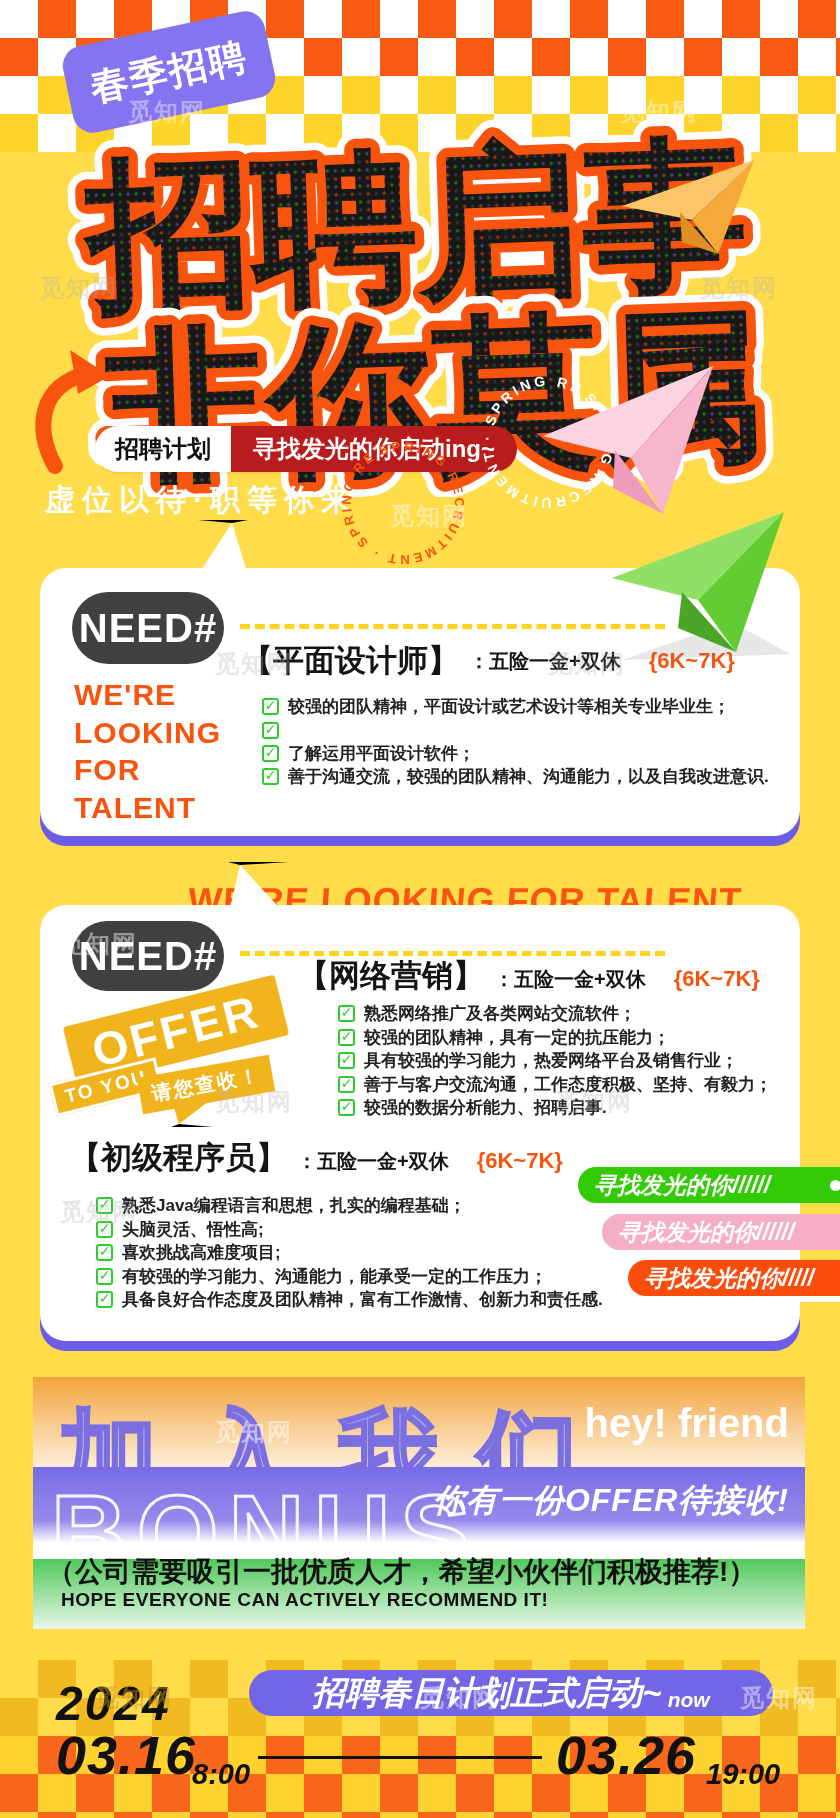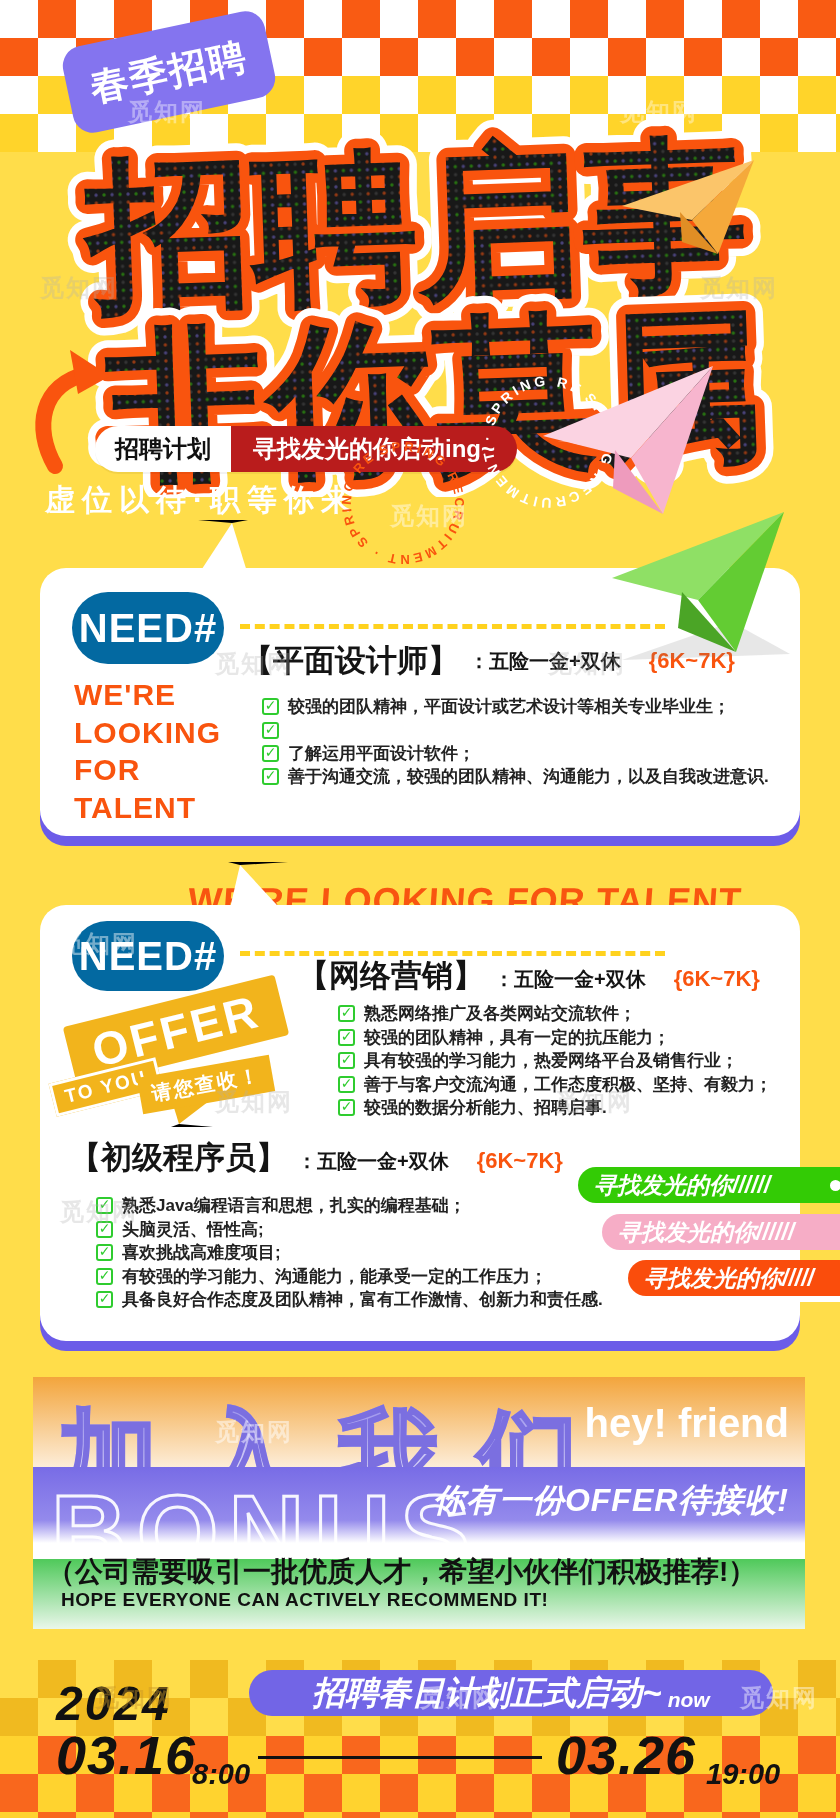--- a/index.html
+++ b/index.html
@@ -17,21 +17,21 @@
     transform:rotate(-12deg);display:flex;align-items:center;justify-content:center;
     color:#fff;font-weight:900;font-size:38px;letter-spacing:2px;}
   .plan-pill{left:95px;top:426px;height:46px;display:flex;border-radius:26px;overflow:hidden;
     box-shadow:0 2px 0 rgba(0,0,0,0.05);}
   .plan-left{background:#fff;color:#111;font-weight:900;font-size:24px;display:flex;align-items:center;padding:0 20px;}
   .plan-right{background:#b91c1c;color:#fff;font-weight:900;font-size:24px;display:flex;align-items:center;padding:0 22px;}
   .slogan{left:45px;top:480px;color:#fff;font-weight:900;font-size:30px;letter-spacing:7px;}
   
   .card{background:#fff;border-radius:26px;box-shadow:0 10px 0 #6C5CE8;}
   .tail{width:0;height:0;border-style:solid;}
-  .need-badge{background:#0369a1;border-radius:36px;color:#fff;font-weight:900;font-size:40px;
+  .need-badge{background:#404040;border-radius:36px;color:#fff;font-weight:900;font-size:40px;
     display:flex;align-items:center;justify-content:center;letter-spacing:1px;}
   .dashline{border-top:5px dashed #FFD21E;}
   .side-title{color:#F9540E;font-weight:900;font-size:30px;line-height:1.25;letter-spacing:1px;}
   .job-row{display:flex;align-items:baseline;white-space:nowrap;}
   .job-title{color:#141414;font-weight:900;font-size:31px;letter-spacing:0px;}
   .job-benefit{color:#141414;font-weight:800;font-size:20px;margin-left:10px;}
   .job-salary{color:#F9540E;font-weight:900;font-size:22px;margin-left:28px;}
   ul.reqs{list-style:none;margin:0;padding:0;}
   ul.reqs li{display:flex;align-items:flex-start;margin-bottom:6px;color:#222;font-weight:700;font-size:17px;line-height:17.5px;}
   .chk{flex:0 0 auto;width:13px;height:13px;border:2.5px solid #2FCC2F;border-radius:3px;margin-right:9px;margin-top:0px;

